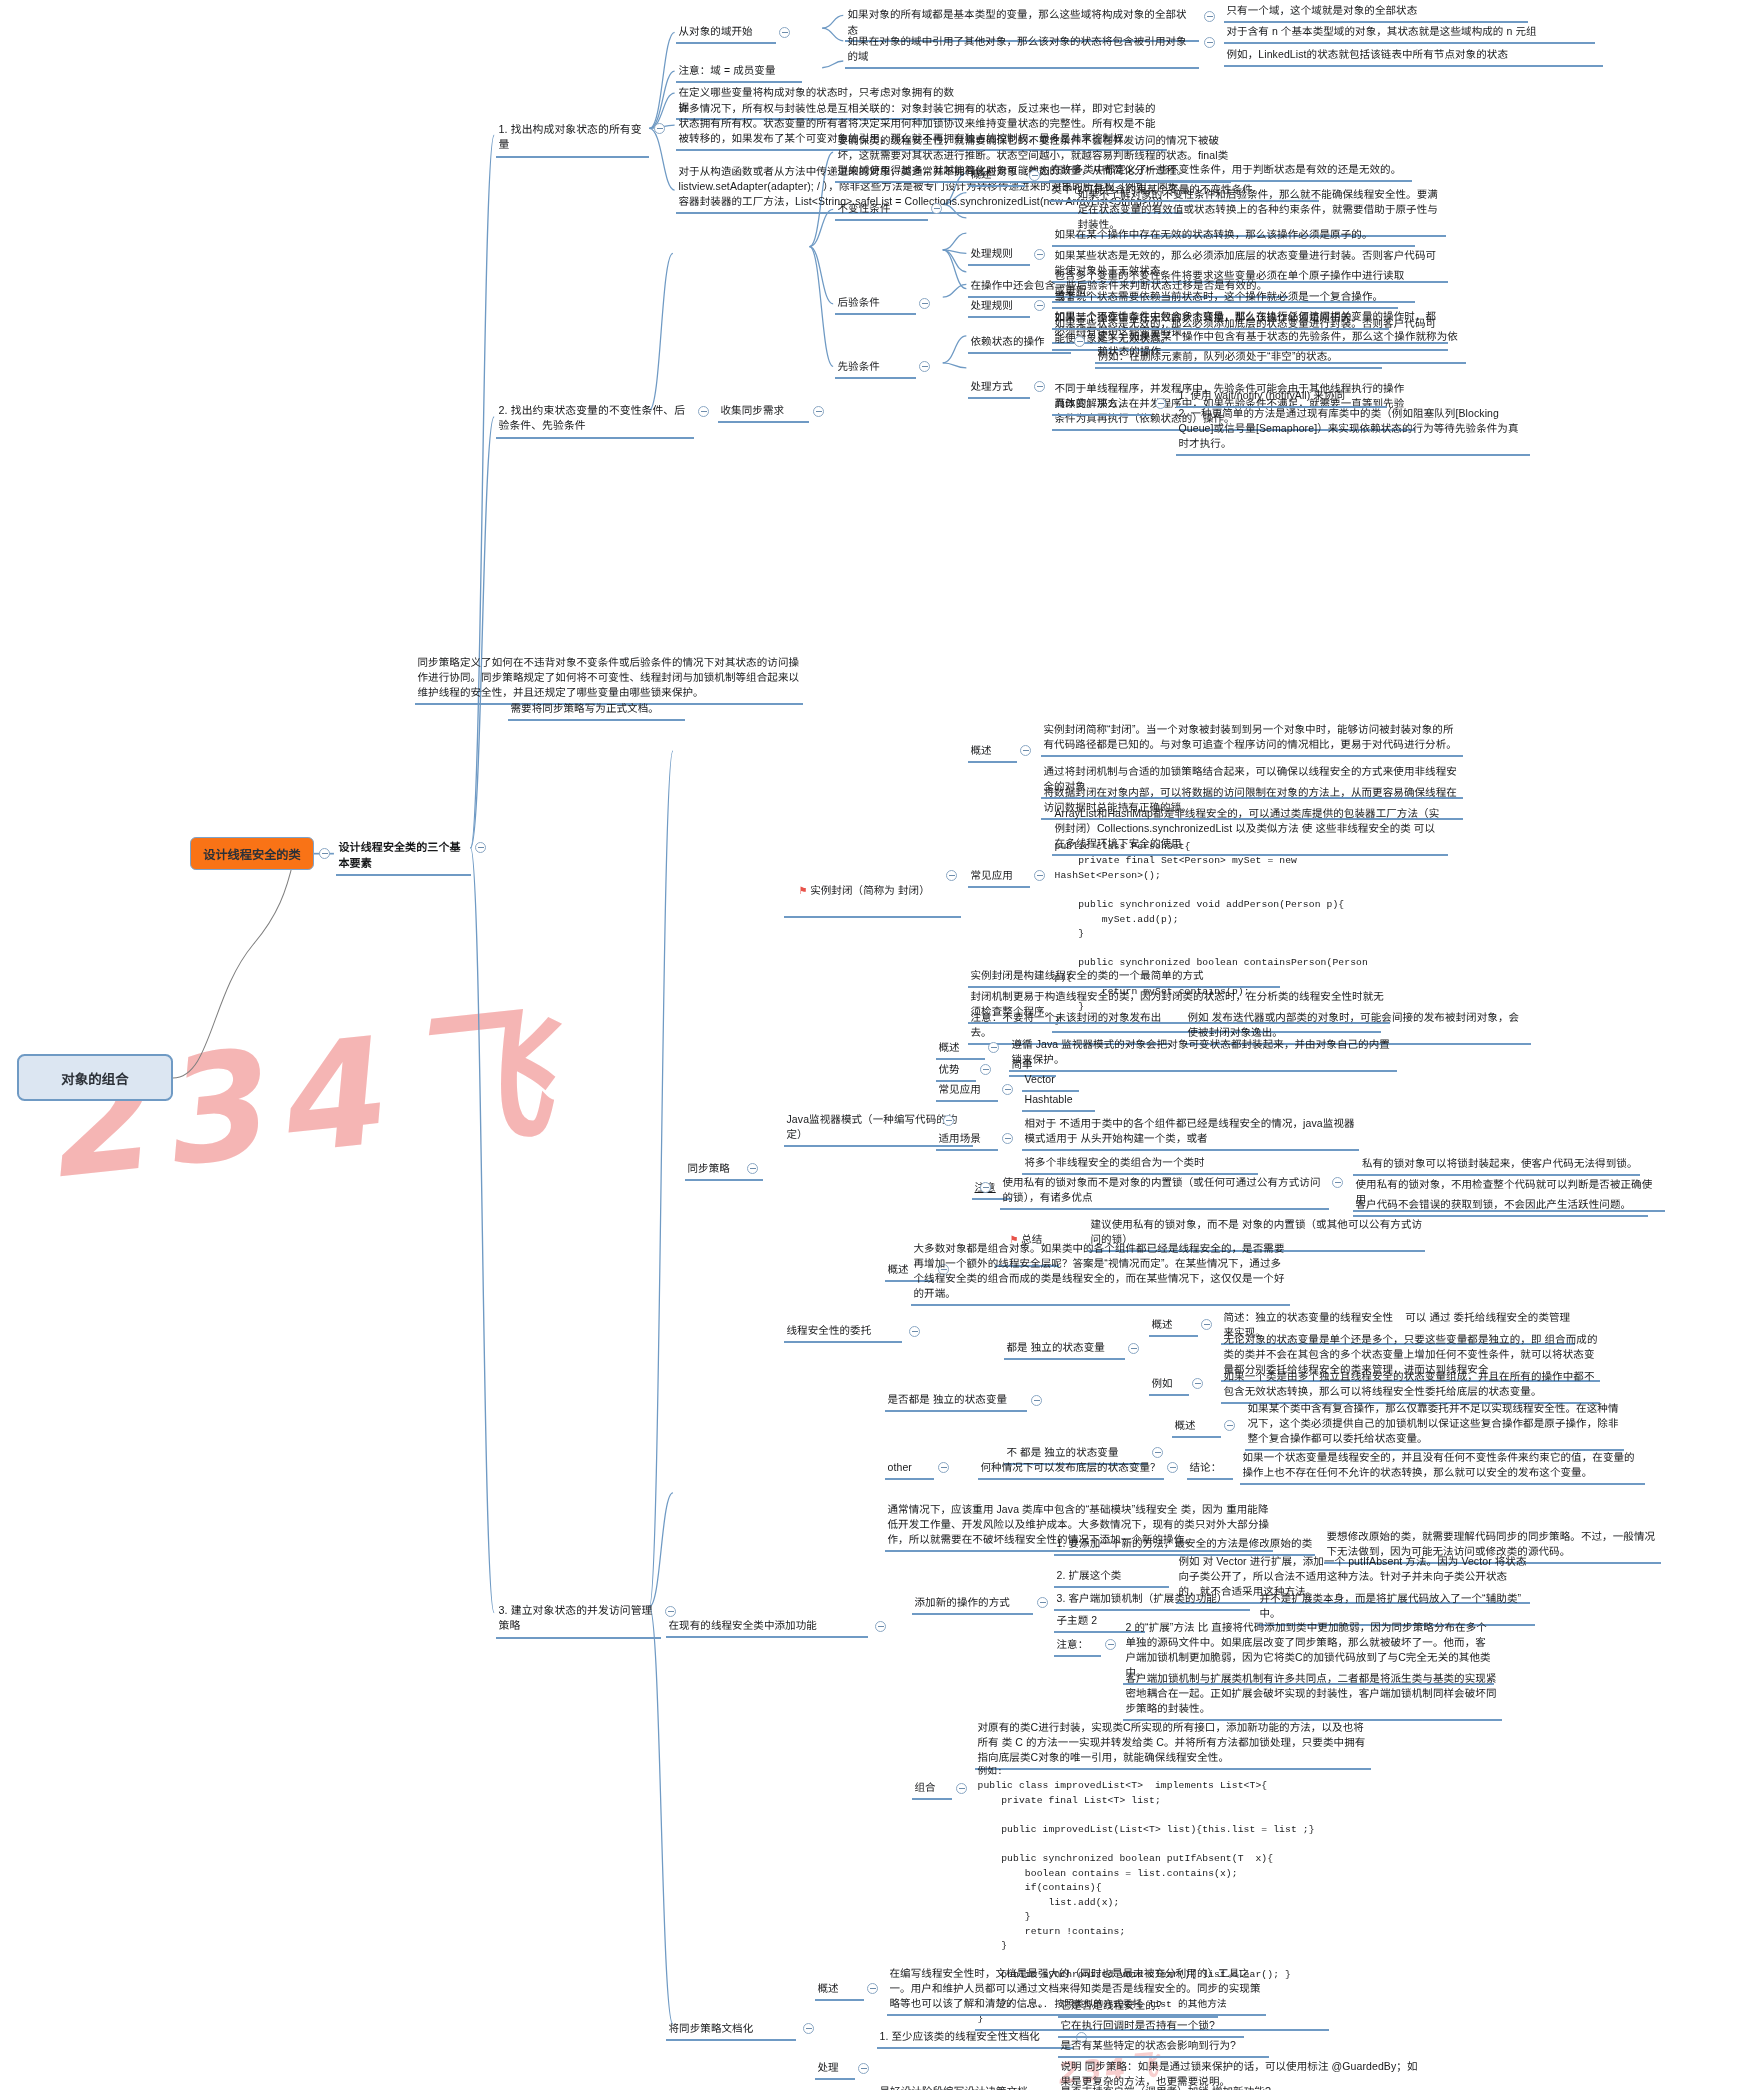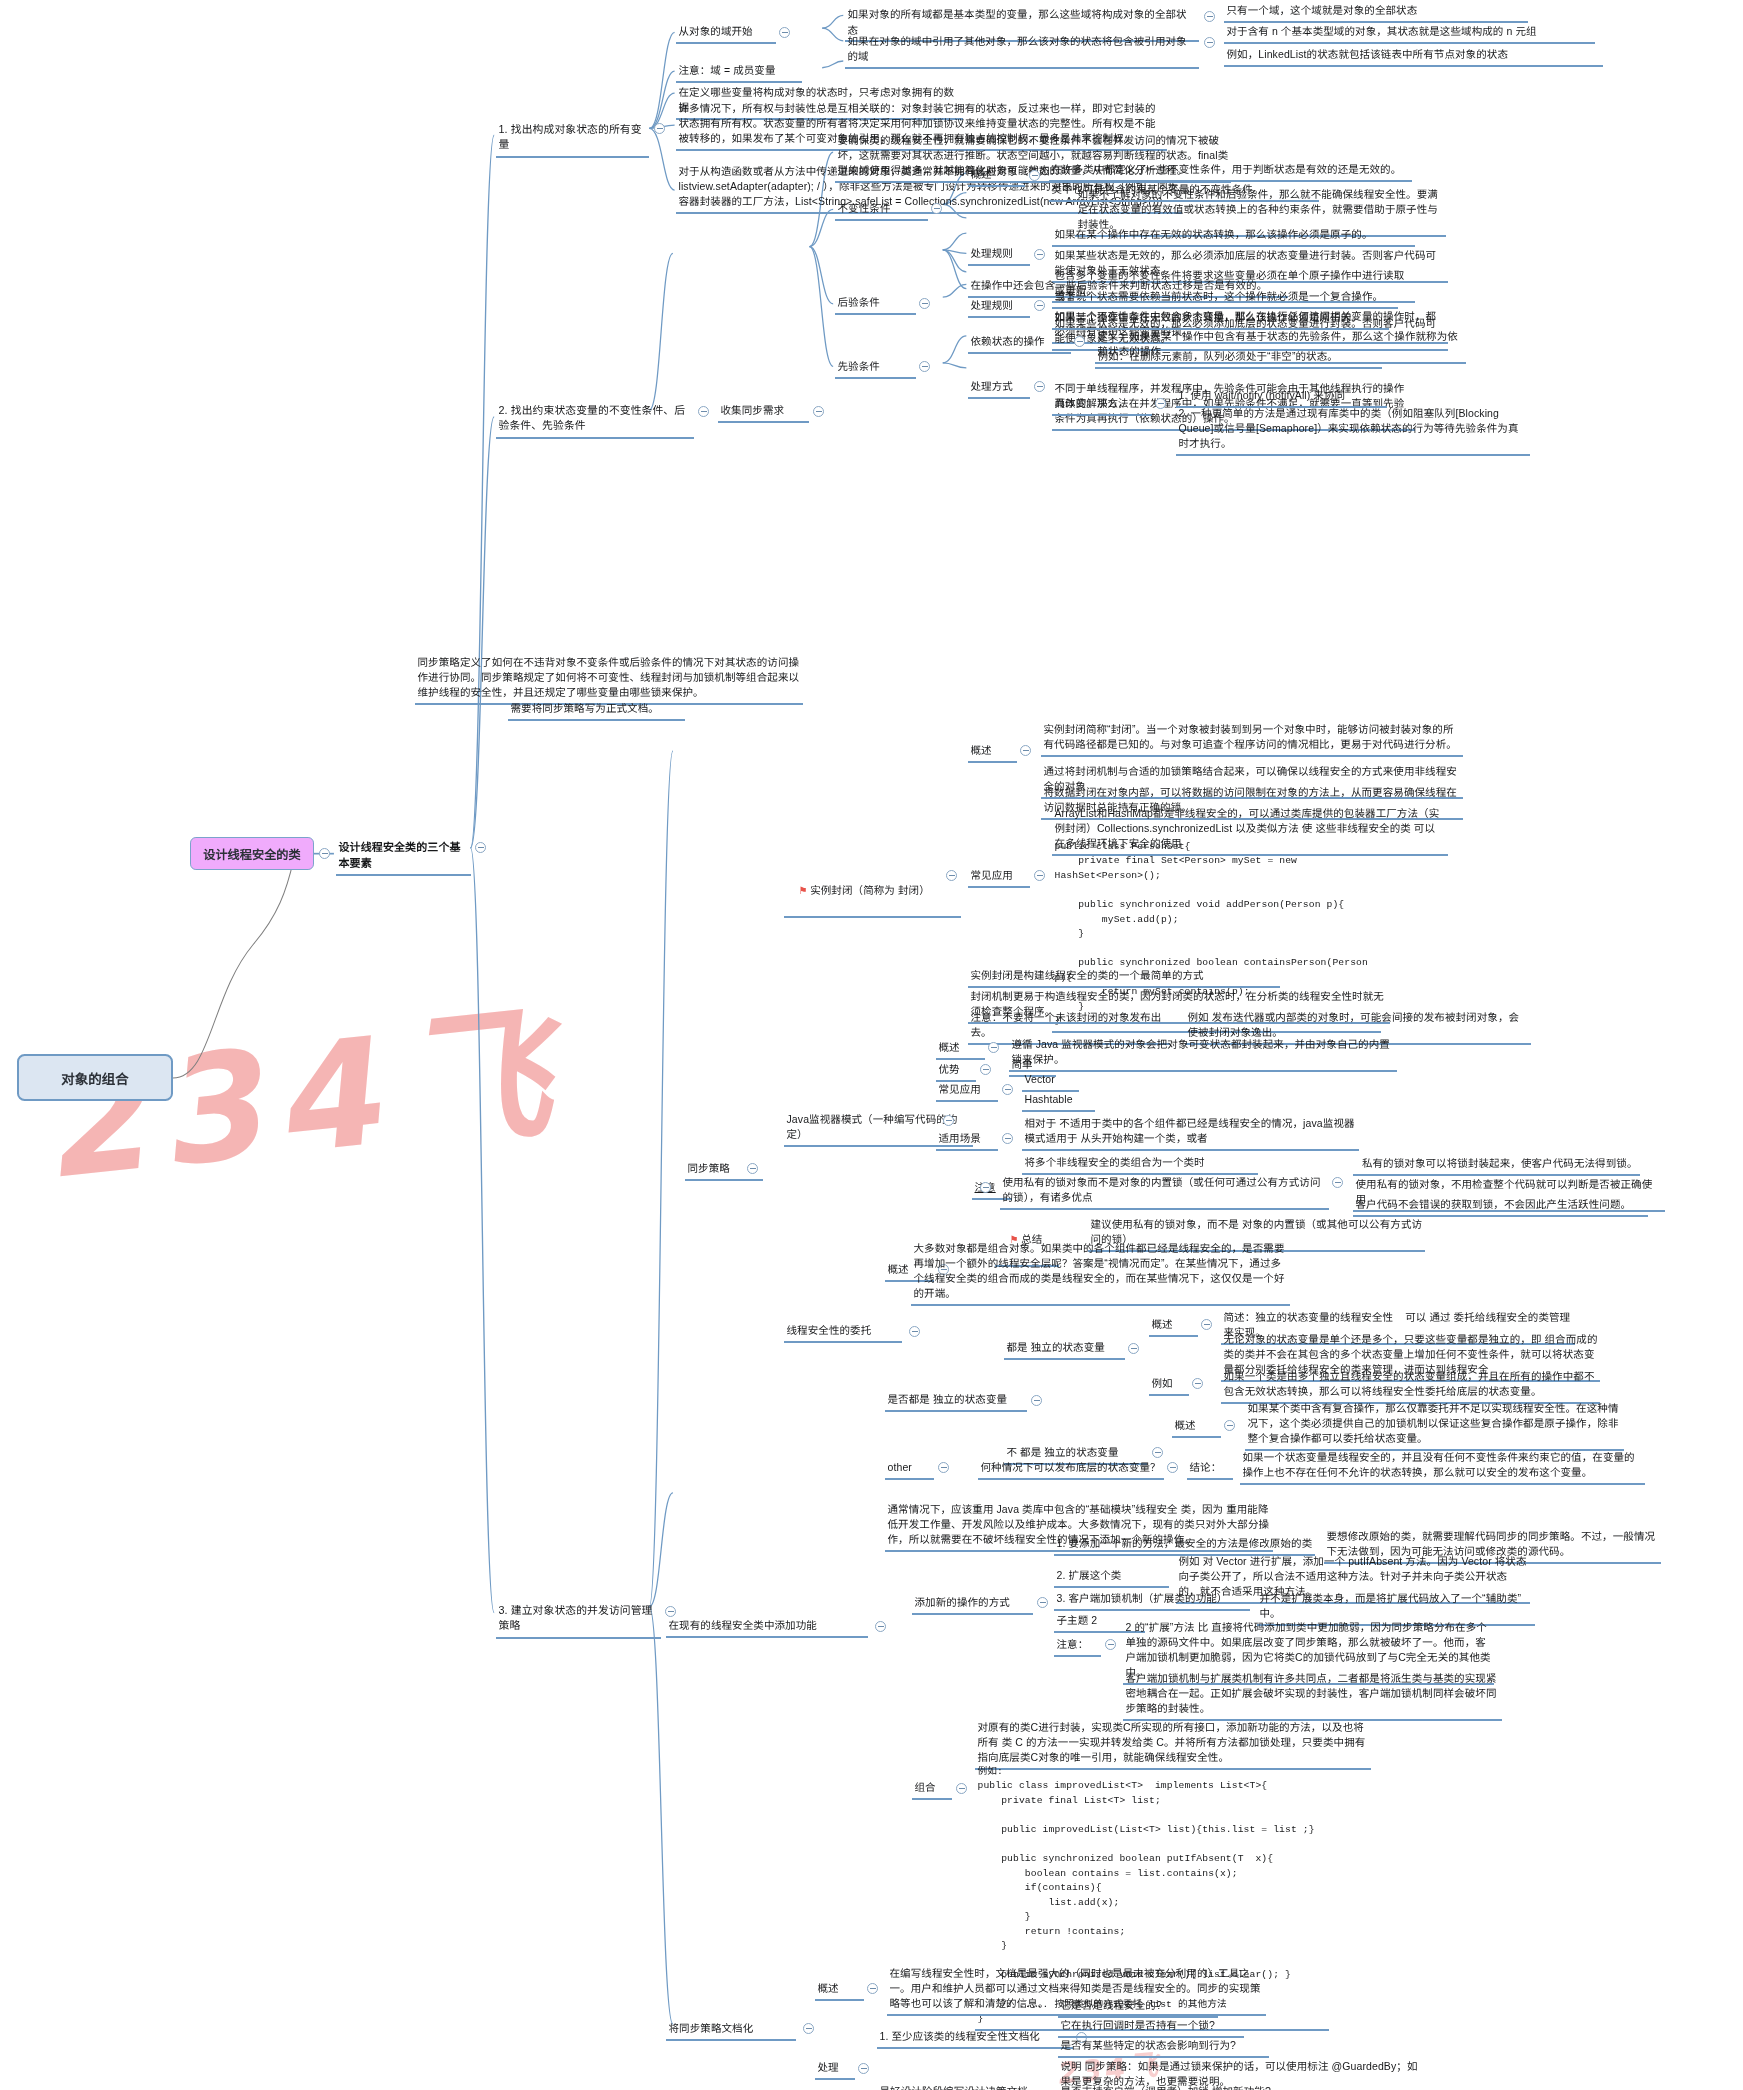--- a/index.html
+++ b/index.html
@@ -72,21 +72,21 @@
     width:156px; height:47px;
     background:#dce6f2;
     border:2.1px solid #6f9ac4;
     border-radius:7.6px;
     display:flex;align-items:center;justify-content:center;
     font-size:13.5px;font-weight:700;color:#2c3138;
     box-sizing:border-box;
   }
   .branch-box{
     position:absolute;
-    background:#f0abfc;
+    background:#f97316;
     border:1.7px solid #7ba3cb;
     border-radius:5.9px;
     display:flex;align-items:center;justify-content:center;
     font-size:12.2px;font-weight:700;color:#2c3138;
     box-sizing:border-box;
   }
   
   .toggle{
     position:absolute;
     width:11px;height:11px;

